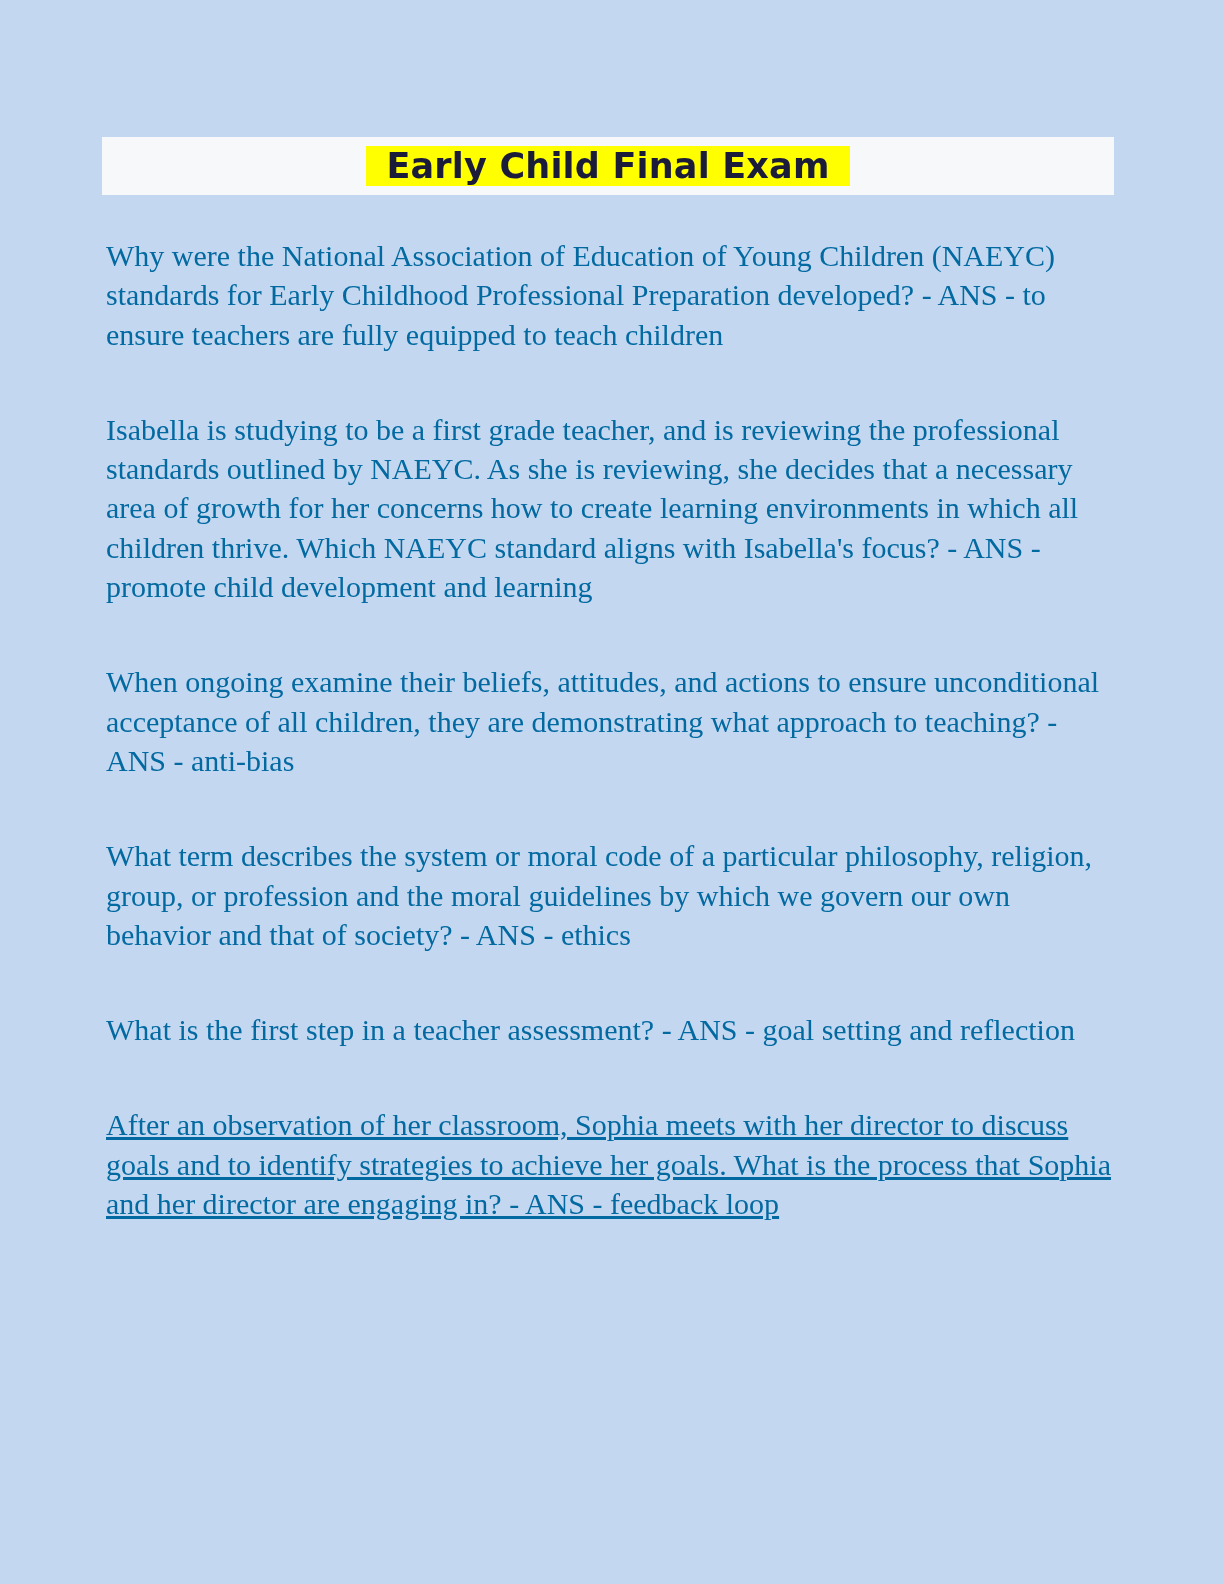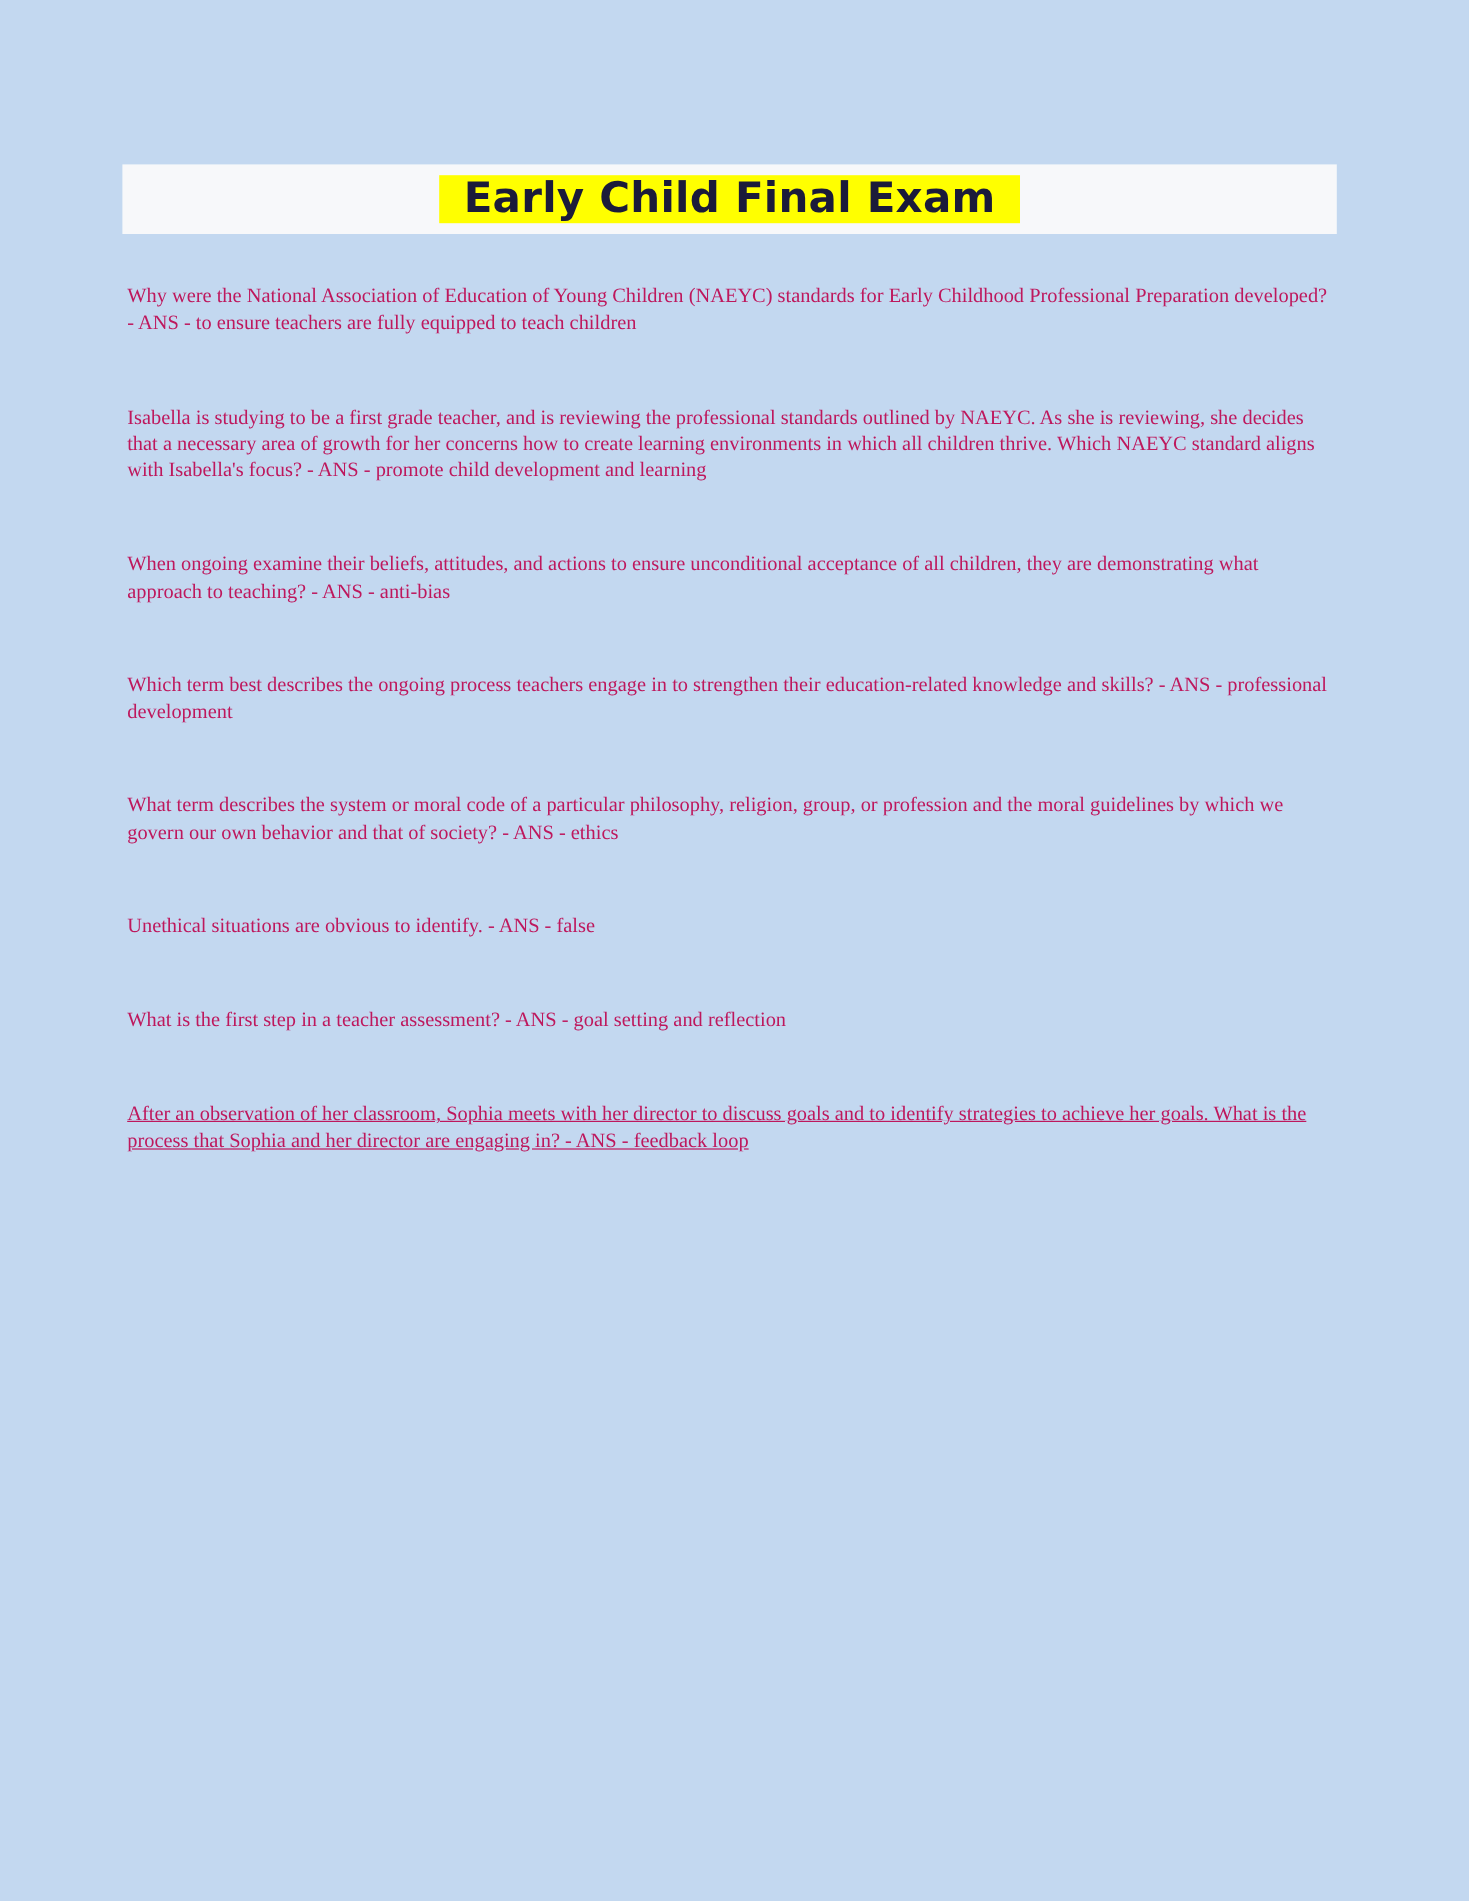--- a/index.html
+++ b/index.html
@@ -40,23 +40,23 @@
     padding: 0 20px;
     letter-spacing: 0.2px;
   }
   .content {
     position: absolute;
     left: 106px;
     top: 236px;
     width: 1006px;
   }
   .qa {
-    font-size: 17px;
+    font-size: 30px;
     line-height: 1.31;
-    color: #be185d;
+    color: #0369a1;
     margin: 0 0 56px 0;
     text-align: left;
   }
   .qa:last-child {
     margin-bottom: 0;
     text-decoration: underline;
   }
 </style>
 </head>
 <body>
@@ -64,20 +64,18 @@
 <div class="page">
 
   <div class="title-band">
     <span class="title-text">Early Child Final Exam</span>
   </div>
 
   <div class="content">
     <p class="qa">Why were the National Association of Education of Young Children (NAEYC) standards for Early Childhood Professional Preparation developed? - ANS - to ensure teachers are fully equipped to teach children</p>
     <p class="qa">Isabella is studying to be a first grade teacher, and is reviewing the professional standards outlined by NAEYC. As she is reviewing, she decides that a necessary area of growth for her concerns how to create learning environments in which all children thrive. Which NAEYC standard aligns with Isabella's focus? - ANS - promote child development and learning</p>
     <p class="qa">When ongoing examine their beliefs, attitudes, and actions to ensure unconditional acceptance of all children, they are demonstrating what approach to teaching? - ANS - anti-bias</p>
-    <p class="qa">Which term best describes the ongoing process teachers engage in to strengthen their education-related knowledge and skills? - ANS - professional development</p>
     <p class="qa">What term describes the system or moral code of a particular philosophy, religion, group, or profession and the moral guidelines by which we govern our own behavior and that of society? - ANS - ethics</p>
-    <p class="qa">Unethical situations are obvious to identify. - ANS - false</p>
     <p class="qa">What is the first step in a teacher assessment? - ANS - goal setting and reflection</p>
     <p class="qa">After an observation of her classroom, Sophia meets with her director to discuss goals and to identify strategies to achieve her goals. What is the process that Sophia and her director are engaging in? - ANS - feedback loop</p>
   </div>
 
 </div>
 
 </body></html>

